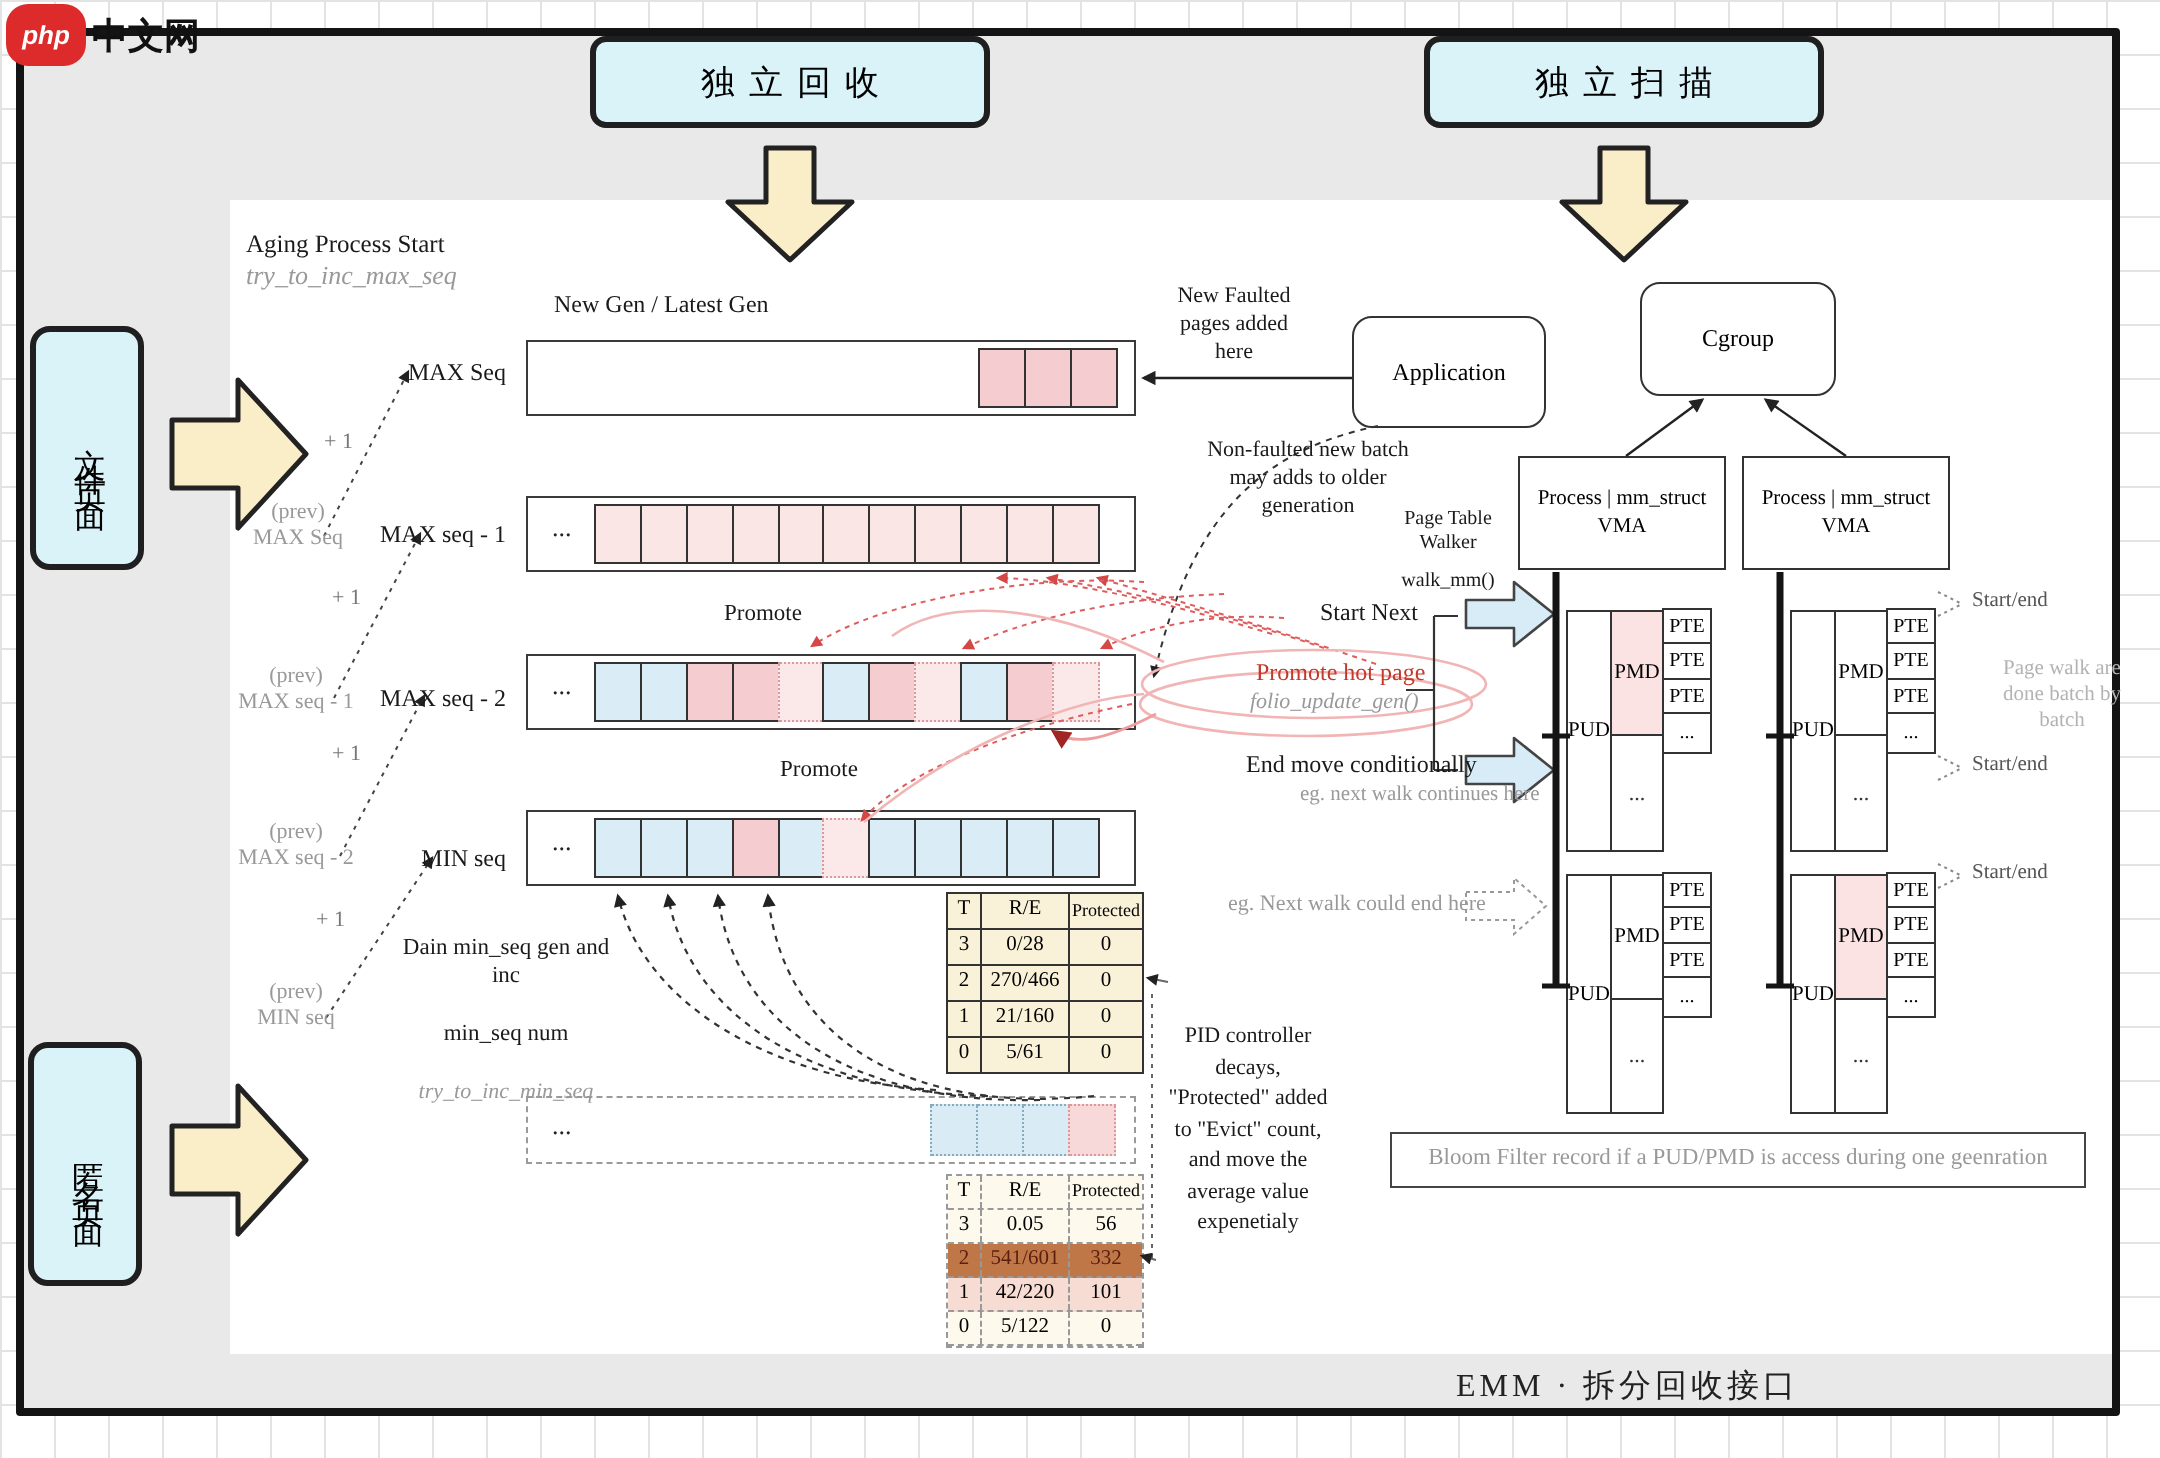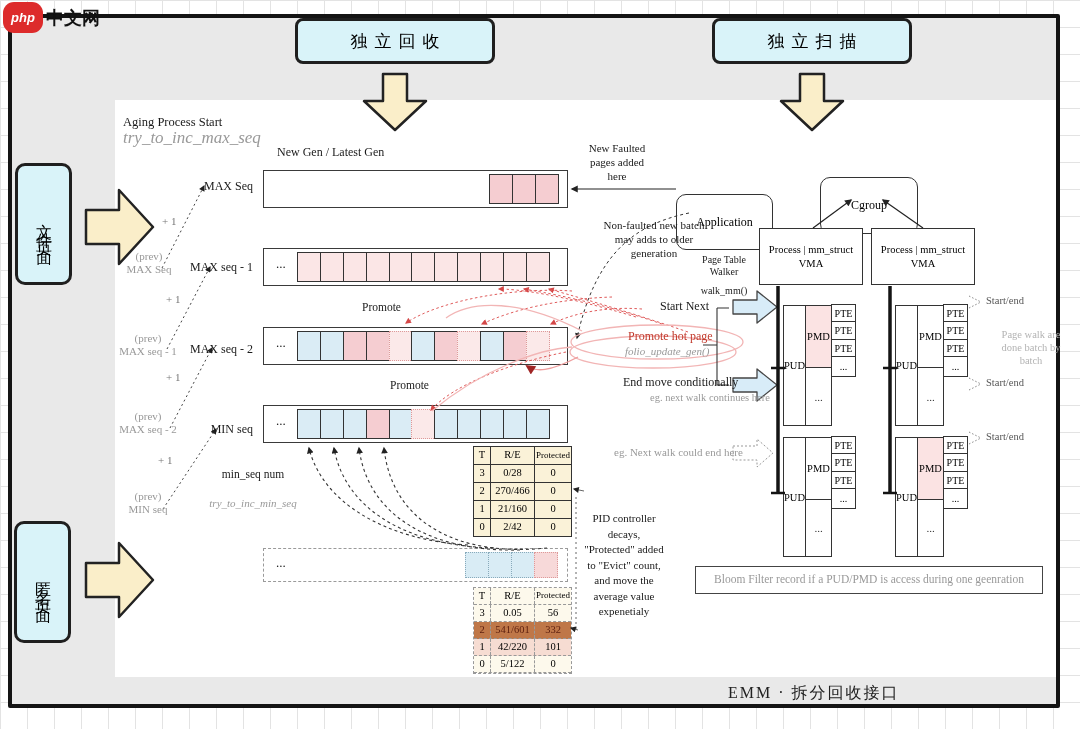--- a/index.html
+++ b/index.html
@@ -41,21 +41,21 @@
   .cell.pinklight{background:#fbe6e6;}
   .cell.blue{background:#daecf5;}
   .cell.dashp{background:#fbe9e9;border:1.5px dotted #dd9999;}
   .cell.dashb{background:#d9ecf5;border:1.5px dotted #88aabb;height:26px;}
   .cell.dashp2{background:#f7d9d9;border:1.5px dotted #dd9999;height:26px;}
   .staging{position:absolute;left:263px;top:548px;width:305px;height:34px;
            border:1.5px dashed #9a9a9a;box-sizing:border-box;z-index:3;}
   
   .rbox{position:absolute;background:#fff;border:1.6px solid #333;border-radius:10px;
         display:flex;align-items:center;justify-content:center;font-size:12px;z-index:4;
-        font-family:"Liberation Serif",serif;margin-top:36px;}
+        font-family:"Liberation Serif",serif;}
   .sqbox{position:absolute;background:#fff;border:1.6px solid #333;display:flex;
          flex-direction:column;align-items:center;justify-content:center;font-size:10.5px;
          line-height:14px;z-index:4;box-sizing:border-box;text-align:center;}
   
   .pud-main{position:absolute;width:49px;background:#fff;border:1.5px solid #333;
             box-sizing:border-box;display:flex;z-index:4;}
   .pud-col{width:21px;border-right:1.4px solid #333;display:flex;align-items:center;
            justify-content:center;font-size:10.5px;}
   .pmd-col{flex:1;display:flex;flex-direction:column;}
   .pmd-top{height:61px;border-bottom:1.4px solid #333;display:flex;align-items:center;
@@ -107,21 +107,21 @@
   <div class="logo-name">中文网</div>
 </div>
 
 <div class="banner" style="left:295px;top:18px;">独立回收</div>
 <div class="banner" style="left:712px;top:18px;">独立扫描</div>
 
 <div class="sidebox" style="left:15px;top:163px;">文件页面</div>
 <div class="sidebox" style="left:14px;top:521px;">匿名页面</div>
 
 <div class="lbl" style="left:123px;top:115px;font-size:12.5px;">Aging Process Start</div>
-<div class="lbl grey it" style="left:123px;top:131px;font-size:17px;">try_to_inc_max_seq</div>
+<div class="lbl grey it" style="left:123px;top:131px;font-size:13px;">try_to_inc_max_seq</div>
 
 <div class="lbl rt" style="left:183px;top:179px;width:70px;">MAX Seq</div>
 <div class="lbl rt" style="left:183px;top:260px;width:70px;">MAX seq - 1</div>
 <div class="lbl rt" style="left:183px;top:342px;width:70px;">MAX seq - 2</div>
 <div class="lbl rt" style="left:183px;top:422px;width:70px;">MIN seq</div>
 <div class="lbl" style="left:277px;top:145px;">New Gen / Latest Gen</div>
 <div class="lbl" style="left:362px;top:300px;font-size:11.5px;">Promote</div>
 <div class="lbl" style="left:390px;top:378px;font-size:11.5px;">Promote</div>
 
 <div class="lbl" style="left:162px;top:214px;font-size:11px;color:#777;">+ 1</div>
@@ -193,20 +193,21 @@
   <span class="ellip" style="top:6px;">...</span>
   <div class="strip" style="left:201px;top:3px;">
       <div class="cell dashb"></div>
       <div class="cell dashb"></div>
       <div class="cell dashb"></div>
       <div class="cell dashp2"></div>
     </div>
 </div>
 
 <div class="lbl ctr" style="left:193px;top:452px;width:120px;font-size:11.5px;line-height:14.5px;">
+  <div>Dain min_seq gen and inc</div>
   <div>min_seq num</div>
   <div class="grey it" style="font-size:11px;">try_to_inc_min_seq</div>
 </div>
 
 <div class="lbl ctr" style="left:584px;top:141px;width:66px;font-size:11px;">New Faulted
 pages added
 here</div>
 <div class="rbox" style="left:676px;top:158px;width:95px;height:54px;">Application</div>
 <div class="lbl ctr" style="left:590px;top:218px;width:128px;font-size:11px;">Non-faulted new batch
 may adds to older
@@ -316,21 +317,21 @@
       <span class="c2">270/466</span>
       <span class="c3" style="font-size:10.5px;">0</span>
     </div>
   <div class="trow">
       <span class="c1">1</span>
       <span class="c2">21/160</span>
       <span class="c3" style="font-size:10.5px;">0</span>
     </div>
   <div class="trow">
       <span class="c1">0</span>
-      <span class="c2">2/42</span>
+      <span class="c2">5/61</span>
       <span class="c3" style="font-size:10.5px;">0</span>
     </div>
 </div>
 <div class="tbl tbl2" style="left:473px;top:587px;">
   <div class="trow">
       <span class="c1">T</span>
       <span class="c2">R/E</span>
       <span class="c3">Protected</span>
     </div>
   <div class="trow">

